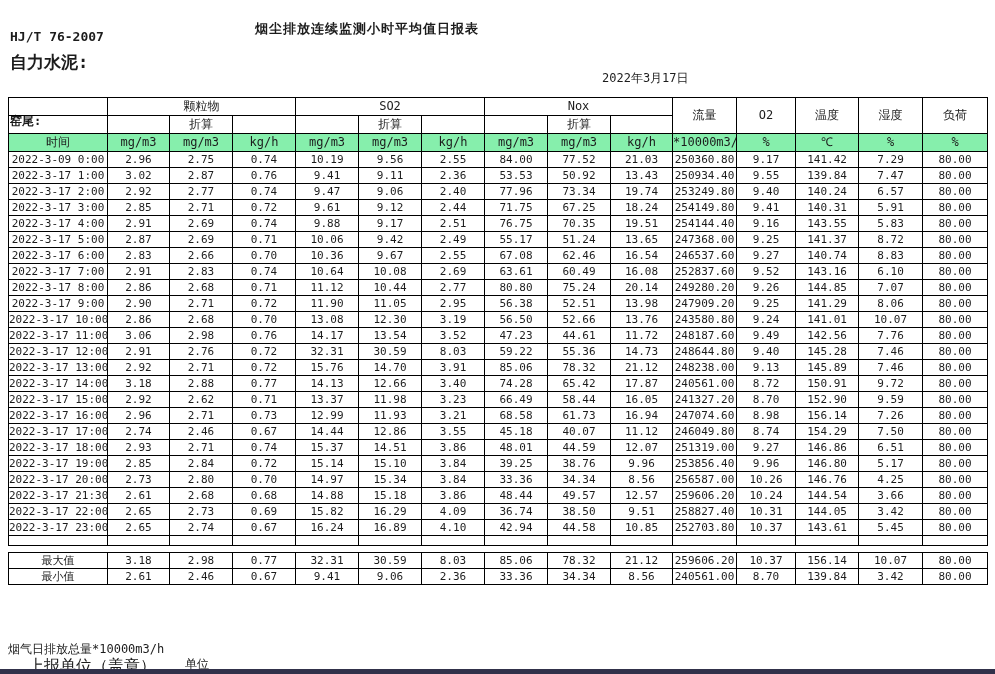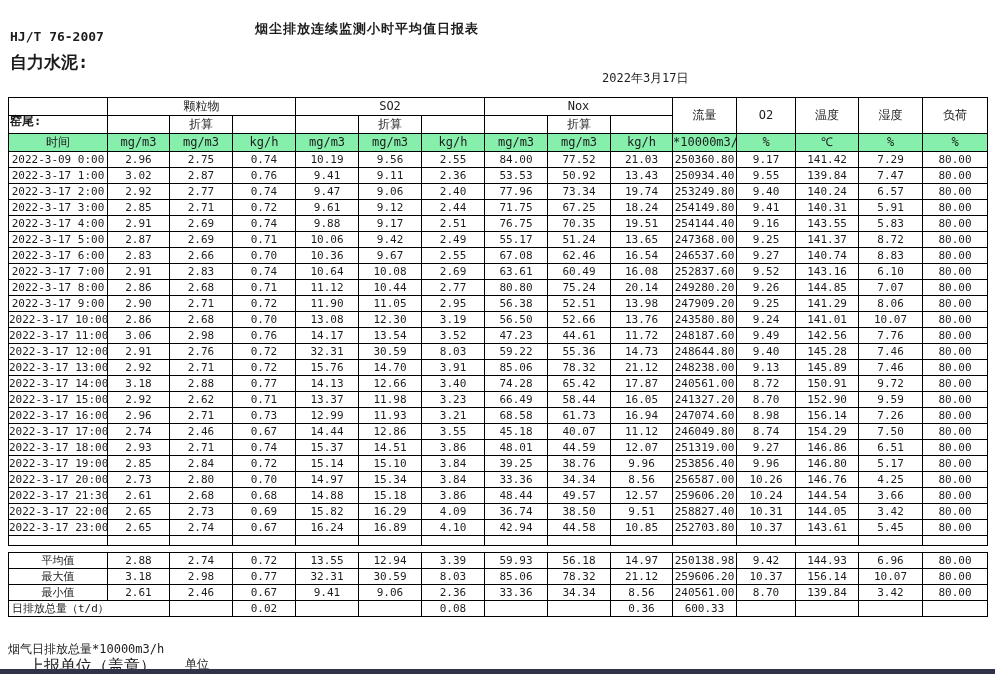--- a/index.html
+++ b/index.html
@@ -541,37 +541,20 @@
       <col style="width:63px">
         <col style="width:62px">
         <col style="width:64px">
         <col style="width:59px">
       <col style="width:63px">
         <col style="width:64px">
         <col style="width:65px">
     </colgroup>
     <tbody>
         <tr>
-          <td>平均值</td>
-          <td>2.88</td>
-          <td>2.74</td>
-          <td>0.72</td>
-          <td>13.55</td>
-          <td>12.94</td>
-          <td>3.39</td>
-          <td>59.93</td>
-          <td>56.18</td>
-          <td>14.97</td>
-          <td>250138.98</td>
-          <td>9.42</td>
-          <td>144.93</td>
-          <td>6.96</td>
-          <td>80.00</td>
-        </tr>
-        <tr>
           <td>最大值</td>
           <td>3.18</td>
           <td>2.98</td>
           <td>0.77</td>
           <td>32.31</td>
           <td>30.59</td>
           <td>8.03</td>
           <td>85.06</td>
           <td>78.32</td>
           <td>21.12</td>
@@ -591,36 +574,20 @@
           <td>2.36</td>
           <td>33.36</td>
           <td>34.34</td>
           <td>8.56</td>
           <td>240561.00</td>
           <td>8.70</td>
           <td>139.84</td>
           <td>3.42</td>
           <td>80.00</td>
         </tr>
-        <tr>
-          <td class="label-left" colspan="2">日排放总量（t/d）</td>
-          <td></td>
-          <td>0.02</td>
-          <td></td>
-          <td></td>
-          <td>0.08</td>
-          <td></td>
-          <td></td>
-          <td>0.36</td>
-          <td>600.33</td>
-          <td></td>
-          <td></td>
-          <td></td>
-          <td></td>
-        </tr>
       </tbody>
   </table>
 </div>
 
 <div class="abs" id="flue">烟气日排放总量*10000m3/h</div>
 <div class="abs" id="report-unit">上报单位（盖章）</div>
 <div class="abs" id="unit">单位</div>
 <div class="abs" id="bottombar"></div>
 
 </body></html>

